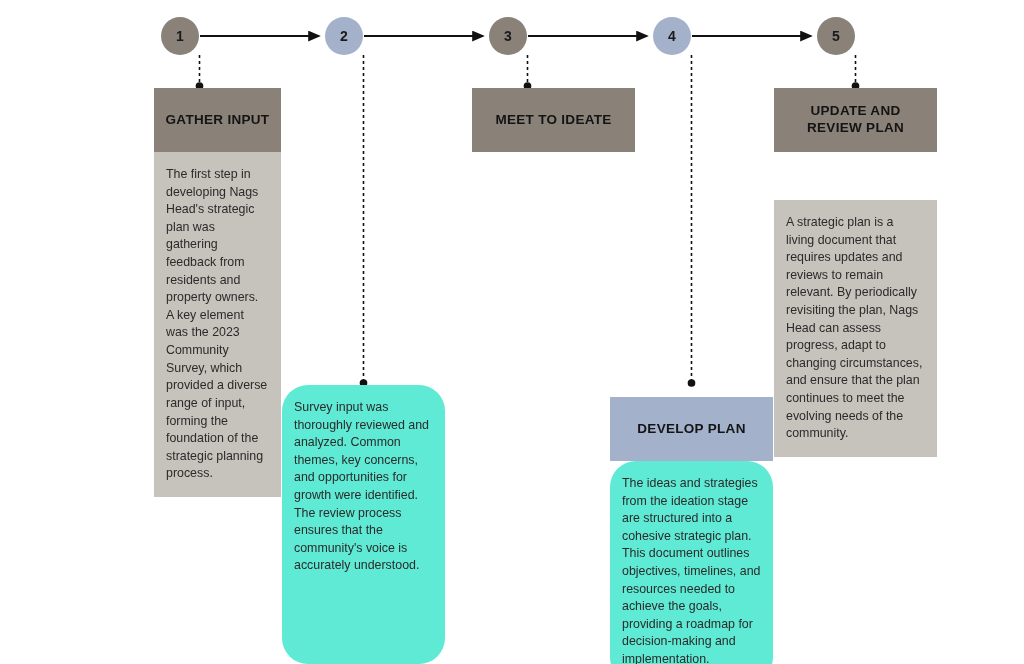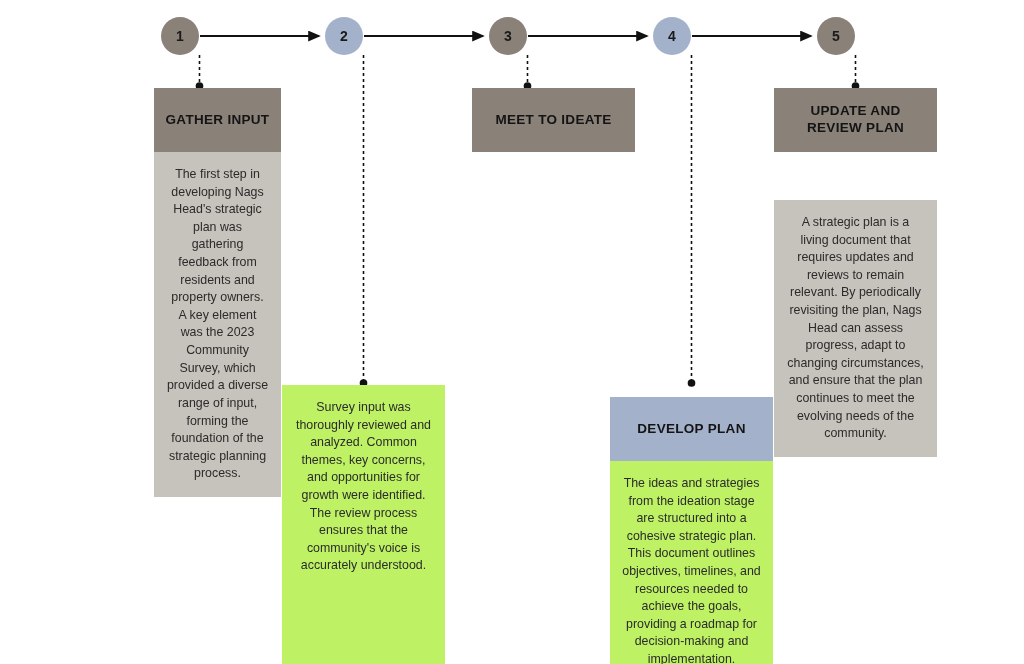--- a/index.html
+++ b/index.html
@@ -57,33 +57,33 @@
     padding: 8px 10px;
     font-size: 13.5px;
     font-weight: bold;
     letter-spacing: 0.3px;
     color: #141414;
     line-height: 1.25;
   }
   .card-body {
     flex: 1;
     padding: 14px 12px 14px 12px;
-    text-align: center;
+    text-align: left;
     font-size: 12.4px;
     line-height: 1.42;
     color: #2b2b2b;
   }
 
   .card.up   { top: 88px;  height: 285px; }
   .card.down { top: 385px; height: 279px; }
 
   .theme-brown .card-header { background: #8a8179; }
   .theme-brown .card-body   { background: #c6c2bc; }
   .theme-blue  .card-header { background: #a3b2ca; }
-  .theme-blue  .card-body   { background: #bef264; }
+  .theme-blue  .card-body   { background: #5eead4; border-radius: 26px; }
 </style>
 </head>
 <body>
 
 <div id="canvas">
 
   <svg id="connectors" viewBox="0 0 1024 664" xmlns="http://www.w3.org/2000/svg" aria-hidden="true">
     <defs>
       <marker id="arrowhead" markerWidth="7" markerHeight="7" refX="6" refY="3" orient="auto" markerUnits="strokeWidth">
         <path d="M0,0 L7,3 L0,6 z" fill="#111111"></path>

